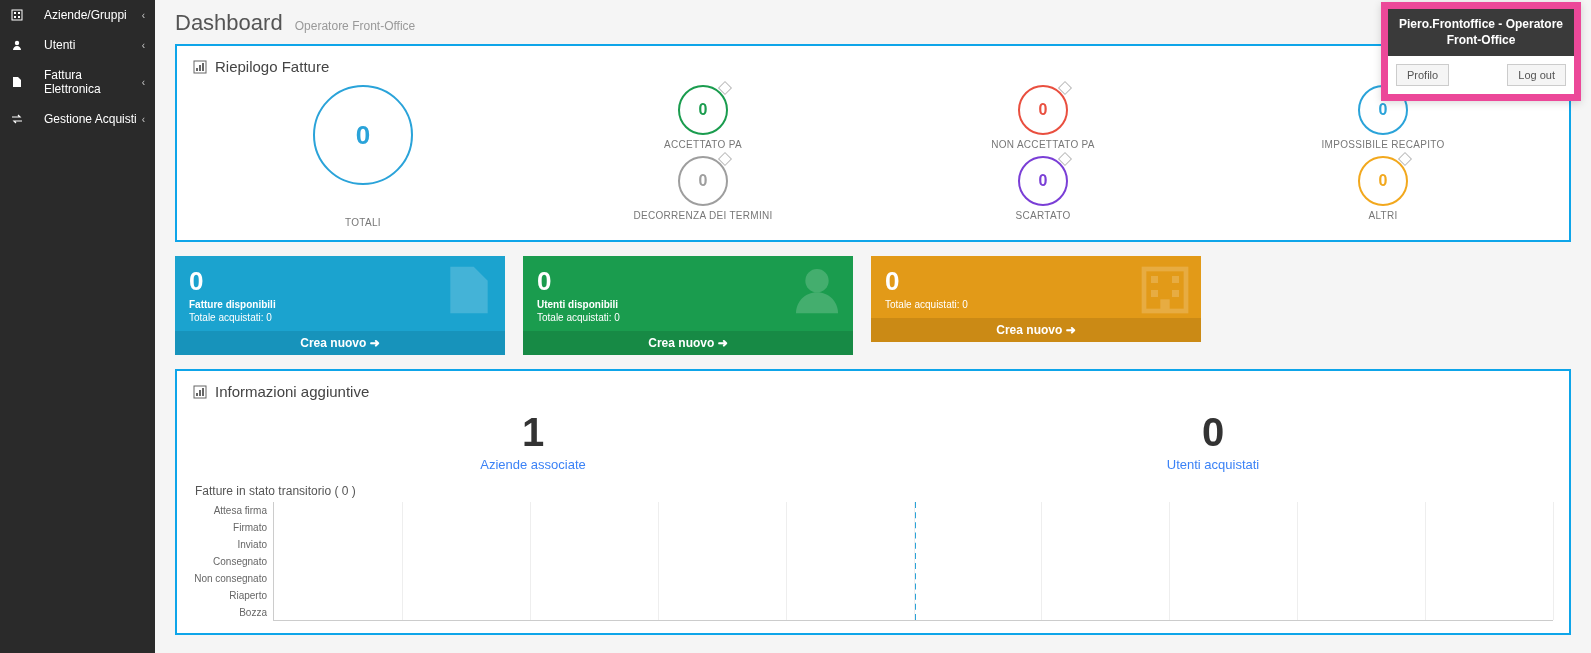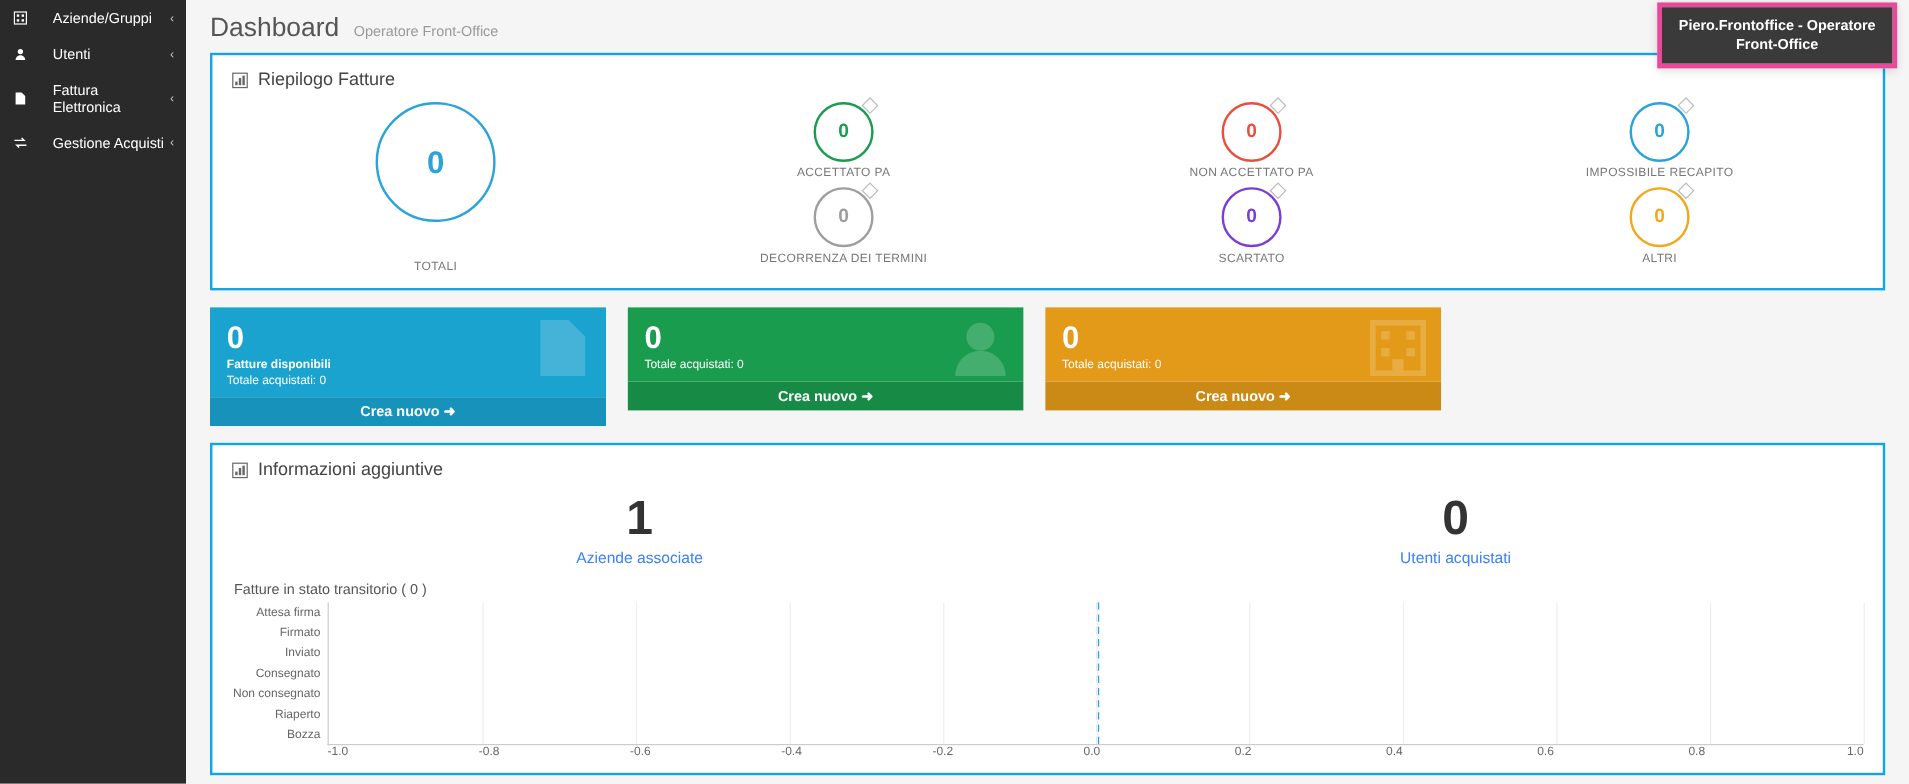--- a/index.html
+++ b/index.html
@@ -58,21 +58,21 @@
 .chart { display:flex; }
 .ylabels { width:80px; display:flex; flex-direction:column; }
 .ylab { height:17px; font-size:10px; color:#666; text-align:right; padding-right:6px; line-height:17px; }
 .plot { flex:1; position:relative; height:119px; border-left:1px solid #ccc; border-bottom:1px solid #ccc; }
 .grid-v { position:absolute; top:0; bottom:0; border-left:1px solid #eee; }
 .center-dash { position:absolute; top:0; bottom:0; left:50%; border-left:2px dashed #2aa3d9; }
 .xaxis { display:flex; margin-left:80px; }
 .xlab { flex:1; font-size:10px; color:#666; text-align:left; position:relative; }
 
 
-.user-drop { position:absolute; top:2px; right:10px; width:200px; background:#fff; border:4px solid #ec4899; box-shadow:0 2px 8px rgba(0,0,0,0.15); z-index:10; }
+.user-drop { position:absolute; top:2px; right:10px; width:200px; background:#fff; border:7px solid #ec4899; box-shadow:0 2px 8px rgba(0,0,0,0.15); z-index:10; }
 .user-head { background:#3a3a3a; color:#fff; font-size:12px; font-weight:600; padding:8px 10px; text-align:center; line-height:1.3; }
 .user-foot { display:flex; justify-content:space-between; padding:8px; }
 .btn { font-size:11px; padding:4px 10px; background:#f5f5f5; border:1px solid #ccc; cursor:pointer; color:#555; }
 
 svg { display:block; }
 </style>
 </head>
 <body>
 
 <div class="sidebar">
@@ -225,20 +225,21 @@
     </div>
     <div class="card card-green">
       <div class="card-body">
         <div class="card-bgicon">
           <svg width="56" height="56" viewBox="0 0 24 24">
               <circle cx="12" cy="8" r="5" fill="#fff"></circle>
               <path d="M3 22c0-5 4-9 9-9s9 4 9 9" fill="#fff"></path>
             </svg>
         </div>
         <div class="card-num">0</div>
+        <div class="card-title">Utenti disponibili</div>
         <div class="card-sub">Totale acquistati: 0</div>
       </div>
       <div class="card-foot">
         <span>Crea nuovo</span> <span>➜</span>
       </div>
     </div>
     <div class="card card-orange">
       <div class="card-body">
         <div class="card-bgicon">
           <svg width="56" height="56" viewBox="0 0 24 24">
@@ -300,32 +301,23 @@
           <div class="grid-v" style="left: 30%;"></div>
           <div class="grid-v" style="left: 40%;"></div>
           <div class="grid-v" style="left: 50%;"></div>
           <div class="grid-v" style="left: 60%;"></div>
           <div class="grid-v" style="left: 70%;"></div>
           <div class="grid-v" style="left: 80%;"></div>
           <div class="grid-v" style="left: 90%;"></div>
           <div class="grid-v" style="left: 100%;"></div>
         </div>
     </div>
-    <div class="xaxis" id="xaxis">
-        <div class="xlab">-1.0</div>
-        <div class="xlab">-0.8</div>
-        <div class="xlab">-0.6</div>
-        <div class="xlab">-0.4</div>
-        <div class="xlab">-0.2</div>
-        <div class="xlab">0.0</div>
-        <div class="xlab">0.2</div>
-        <div class="xlab">0.4</div>
-        <div class="xlab">0.6</div>
-        <div class="xlab">0.8</div>
-        <div class="xlab" style="flex: 0 0 20px; text-align: right;">1.0</div>
-      </div>
   </div>
 
 </div>
 
 <div class="user-drop">
   <div class="user-head">Piero.Frontoffice - Operatore Front-Office</div>
+  <div class="user-foot">
+    <button class="btn">Profilo</button>
+    <button class="btn">Log out</button>
+  </div>
 </div>
 
 </body></html>

